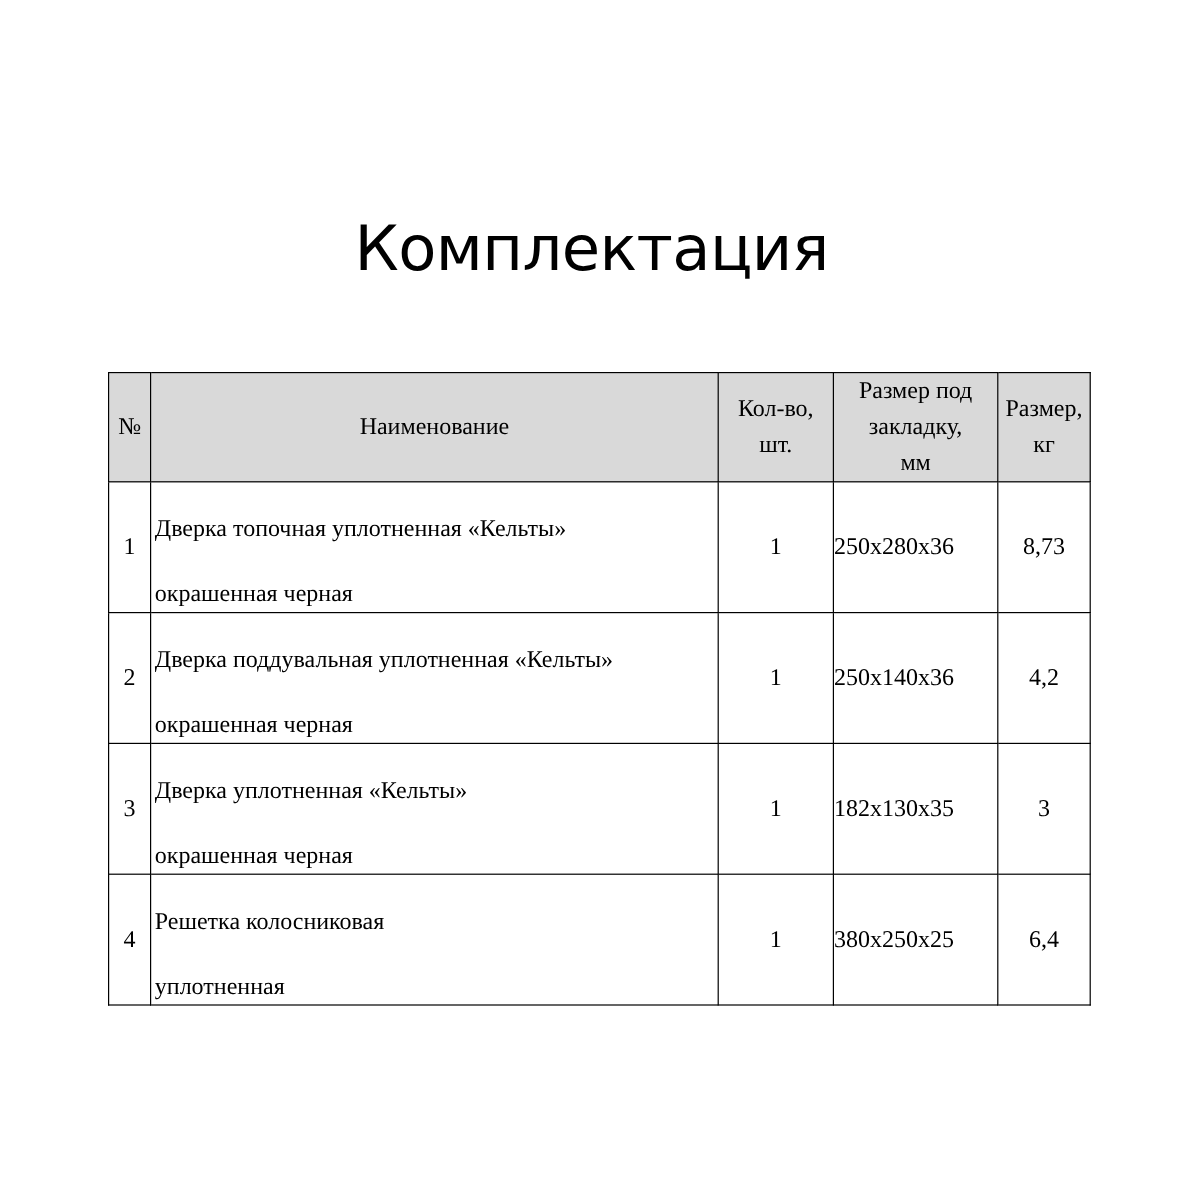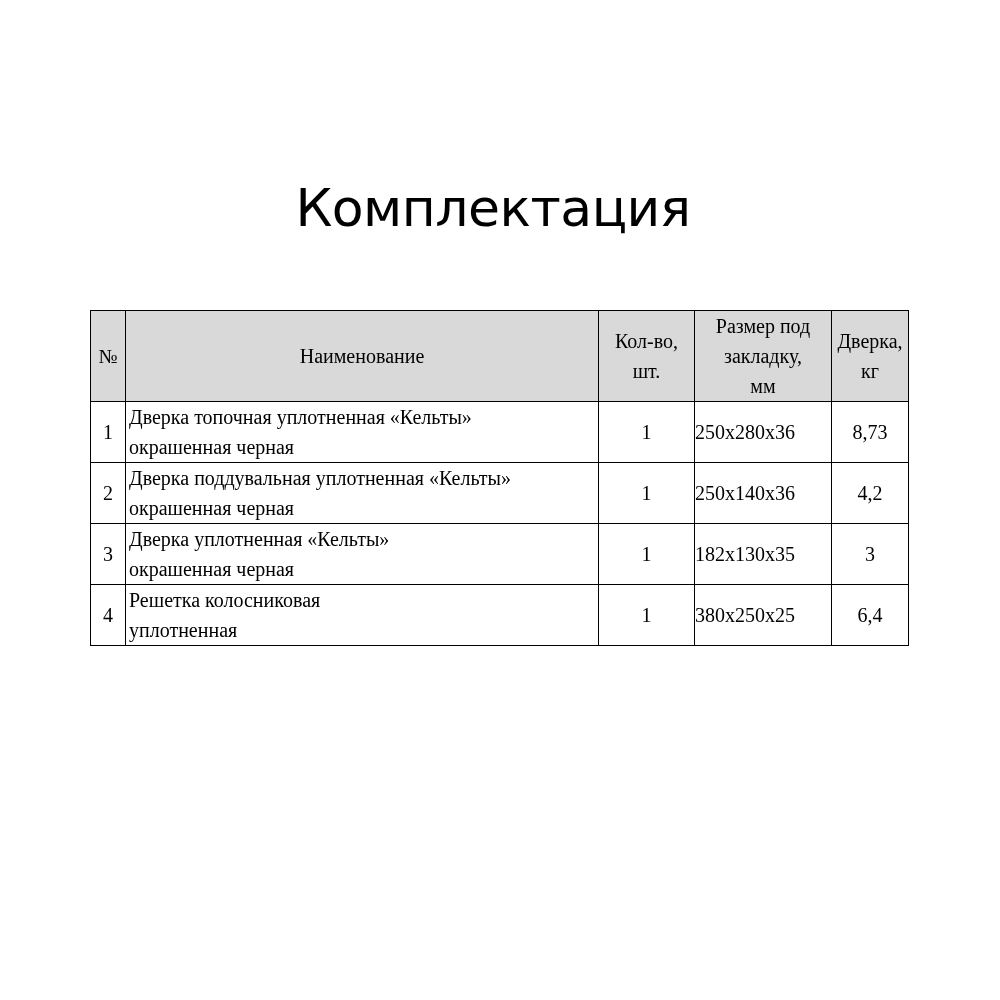--- a/index.html
+++ b/index.html
@@ -50,21 +50,21 @@
     table.spec tbody td {
       height: 59px;
       vertical-align: middle;
     }
     .c-num { width: 34px; text-align: center; }
     .c-name { width: 469px; text-align: left; }
     .c-qty { width: 95px; text-align: center; }
     .c-size { width: 136px; }
     .c-mass { width: 76px; text-align: center; }
     td.c-name { padding-left: 3px !important; }
-    .name-line { display: block; }
+    .name-line { display: block; margin-top: 24px; }
     .hdr-line { display: block; }
   </style>
 </head>
 <body>
 
 <div class="title">Комплектация</div>
 
 <table class="spec">
   <thead>
     <tr>
@@ -73,21 +73,21 @@
       <th class="c-qty">
         <span class="hdr-line">Кол-во,</span>
         <span class="hdr-line">шт.</span>
       </th>
       <th class="c-size">
         <span class="hdr-line">Размер под</span>
         <span class="hdr-line">закладку,</span>
         <span class="hdr-line">мм</span>
       </th>
       <th class="c-mass">
-        <span class="hdr-line">Дверка,</span>
+        <span class="hdr-line">Размер,</span>
         <span class="hdr-line">кг</span>
       </th>
     </tr>
   </thead>
   <tbody>
     <tr>
       <td class="c-num">1</td>
       <td class="c-name">
         <span class="name-line">Дверка топочная уплотненная «Кельты»</span>
         <span class="name-line">окрашенная черная</span>

